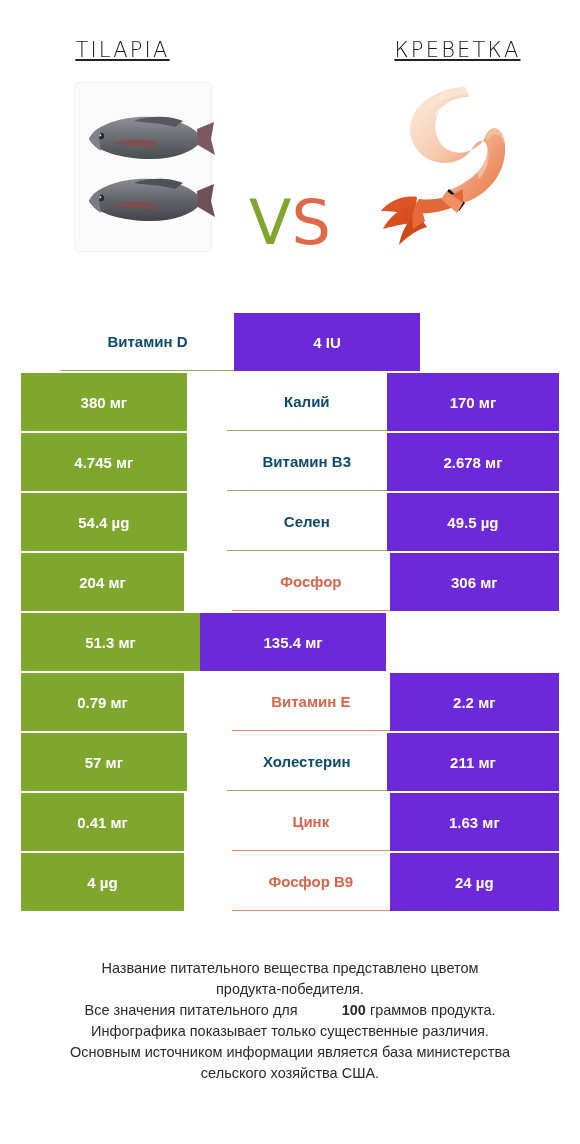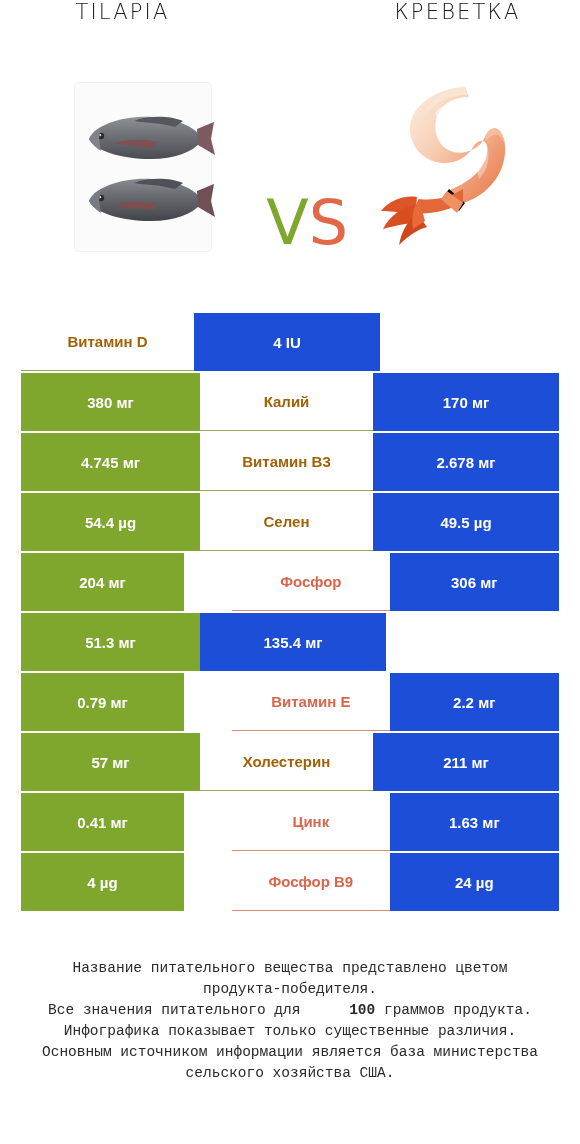--- a/index.html
+++ b/index.html
@@ -14,21 +14,22 @@
     color: #222222;
     overflow: hidden;
     position: relative;
   }
 
   
   .header {
     display: flex;
     width: 580px;
     height: 62px;
-    align-items: flex-start;
+    align-items: flex-end;
+    text-decoration: underline;
   }
   .header-title {
     flex: 1 1 0;
     text-align: center;
     font-size: 21px;
     font-weight: 300;
     letter-spacing: 2.2px;
     color: #1b1b1b;
     text-transform: uppercase;
     font-family: "DejaVu Sans", sans-serif;
@@ -52,21 +53,21 @@
     justify-content: center;
   }
   .product.left  { left: 38px; }
   .product.right { left: 348px; }
 
   .vs-mark {
     position: absolute;
     left: 232px;
     top: 130px;
     width: 116px;
-    text-align: right;
+    text-align: center;
     font-size: 62px;
     font-weight: 400;
     line-height: 62px;
     letter-spacing: 0px;
     font-family: "DejaVu Sans", sans-serif;
     z-index: 5;
   }
   .vs-v { color: #7fa72e; }
   .vs-s { color: #e06a47; }
 
@@ -122,38 +123,38 @@
   }
   .cell-mid {
     width: 173px;
     background: #ffffff;
     font-size: 15px;
     font-weight: 700;
     border-bottom: 1px solid transparent;
   }
   .cell-right {
     width: 186px;
-    background: #1d4ed8;
+    background: #6d28d9;
     color: #ffffff;
   }
-  .win-green .cell-mid { color: #a16207; border-bottom-color: #93ab5e; }
+  .win-green .cell-mid { color: #0c4a6e; border-bottom-color: #93ab5e; margin-left: 40px; }
   .win-orange .cell-mid { color: #d9664a; border-bottom-color: #d98e73; margin-left: 48px; }
   .row:last-child .cell-mid { border-bottom-width: 1px; }
 
   
   .footer {
     position: absolute;
     left: 0;
     top: 958px;
     width: 580px;
     text-align: center;
     font-size: 14.5px;
     line-height: 21px;
     color: #2a2a2a;
-    font-family: Liberation Mono, monospace;
+    font-family: Liberation Sans, sans-serif;
     font-weight: 400;
   }
   .footer div { white-space: nowrap; }
   .footer b { font-weight: 700; margin-left: 40px; }
 </style>
 </head>
 <body>
 
 <div class="header">
   <div class="header-title left">TILAPIA</div>

